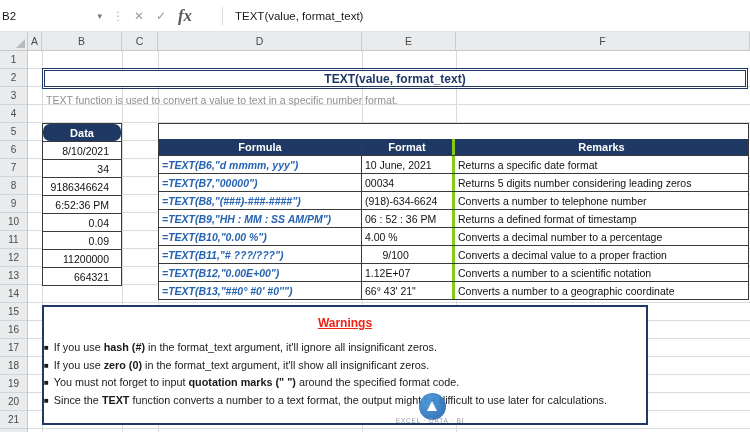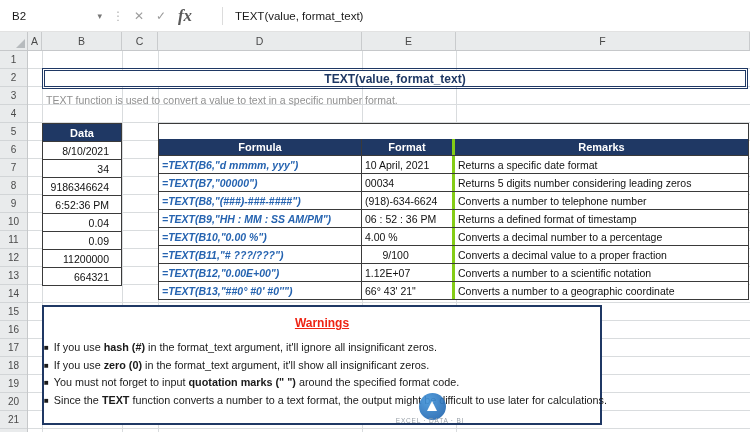--- a/index.html
+++ b/index.html
@@ -2,21 +2,21 @@
 <html><head>
 <meta charset="utf-8">
 <style>
   * { margin:0; padding:0; box-sizing:border-box; }
   html,body { width:750px; height:432px; background:#fff; font-family:"Liberation Sans",sans-serif; }
   .stage { position:absolute; left:0; top:0; width:750px; height:432px; background:#fff; overflow:hidden; }
 
   
   .formula-bar { position:absolute; left:0; top:0; width:750px; height:32px; background:#fff;
                  border-bottom:1px solid #e2e2e2; display:flex; align-items:center; }
-  .name-box { width:108px; height:100%; display:flex; align-items:center; padding-left:12px;
+  .name-box { width:108px; height:100%; display:flex; align-items:center; padding-left:2px;
               font-size:11.5px; color:#1a1a1a; }
   .name-box .val { flex:1; }
   .chev { color:#777; font-size:9px; padding-right:6px; }
   .fb-dots { width:20px; text-align:center; color:#b3b3b3; font-size:12px; }
   .fb-btn { border:none; background:transparent; width:22px; height:100%; font-size:12px;
             color:#9d9d9d; cursor:default; }
   .fb-btn.fx { width:26px; font-family:"Liberation Serif",serif; font-style:italic;
                font-weight:bold; color:#5a5a5a; font-size:17px; }
   .fb-div { width:1px; height:18px; background:#dcdcdc; margin-left:24px; }
   .fb-formula { flex:1; padding-left:12px; font-size:11.5px; color:#1a1a1a; }
@@ -43,38 +43,38 @@
   
   .title-box { position:absolute; left:44px; top:70px; width:702px; height:17px; background:#fff;
                border:1px solid #1f3864; outline:1px solid #1f3864; outline-offset:1px;
                display:flex; align-items:center; justify-content:center;
                font-weight:bold; font-size:12px; color:#1f3864; }
   .subtitle { position:absolute; left:46px; top:94px; font-size:10.5px; color:#909090; }
 
   
   .btable { position:absolute; left:42px; top:123px; width:80px; border:1px solid #3a3a3a; background:#fff; }
   .btable .hd { height:17px; background:#1f3864; color:#fff; font-weight:bold; font-size:11px;
-                display:flex; align-items:center; justify-content:center; }
+                display:flex; align-items:center; justify-content:center;border-radius:7px; }
   .btable .cell { height:18px; border-top:1px solid #3a3a3a; font-size:10.5px; color:#111;
                   display:flex; align-items:center; justify-content:flex-end; padding-right:12px; }
 
   
   .ftable { position:absolute; left:158px; top:123px; width:591px; border:1px solid #3a3a3a; background:#fff; }
   .frow { display:flex; height:18px; border-top:1px solid #3a3a3a; }
   .frow.hd-row { height:16px; border-top:none;margin-top:15px; }
   .fc { height:100%; display:flex; align-items:center; overflow:hidden; white-space:pre; }
   .c-d { width:203px; border-right:1px solid #3a3a3a; }
   .c-e { width:93px; border-right:3px solid #84cc16; }
   .c-f { flex:1; }
   .hc { background:#1f3864; color:#fff; font-weight:bold; font-size:11px; justify-content:center; }
   .f-val { color:#2563b0; font-weight:bold; font-style:italic; font-size:10.5px; padding-left:3px; }
   .t-val { color:#111; font-size:10.5px; padding-left:3px; }
 
   
-  .warn { position:absolute; left:42px; top:305px; width:560px; height:120px; background:#fff;
+  .warn { position:absolute; left:42px; top:305px; width:606px; height:120px; background:#fff;
           border:2px solid #1f3864; padding-top:9px; }
   .warn-title { text-align:center; color:#ee2313; font-weight:bold; font-size:12px;
                 text-decoration:underline; margin-bottom:9px; }
   .warn-line { font-size:10.8px; color:#1a1a1a; line-height:17.5px; white-space:nowrap; }
   .warn-line .b { font-weight:bold; }
   .bullet { font-size:8px; margin-right:5px; vertical-align:1px; }
 
   
   .logo { position:absolute; left:419px; top:393px; width:27px; height:27px; border-radius:50%;
           background:radial-gradient(circle at 35% 30%, #4596da, #1f5fa8); opacity:.92; }
@@ -165,21 +165,21 @@
 
   <div class="ftable">
     <div class="frow hd-row">
       <div class="fc c-d hc">Formula</div>
       <div class="fc c-e hc">Format</div>
       <div class="fc c-f hc">Remarks</div>
     </div>
     <div>
         <div class="frow">
           <div class="fc c-d f-val">=TEXT(B6,"d mmmm, yyy")</div>
-          <div class="fc c-e t-val">10 April, 2021</div>
+          <div class="fc c-e t-val">10 June, 2021</div>
           <div class="fc c-f t-val">Returns a specific date format</div>
         </div>
         <div class="frow">
           <div class="fc c-d f-val">=TEXT(B7,"00000")</div>
           <div class="fc c-e t-val">00034</div>
           <div class="fc c-f t-val">Returns 5 digits number considering leading zeros</div>
         </div>
         <div class="frow">
           <div class="fc c-d f-val">=TEXT(B8,"(###)-###-####")</div>
           <div class="fc c-e t-val">(918)-634-6624</div>

